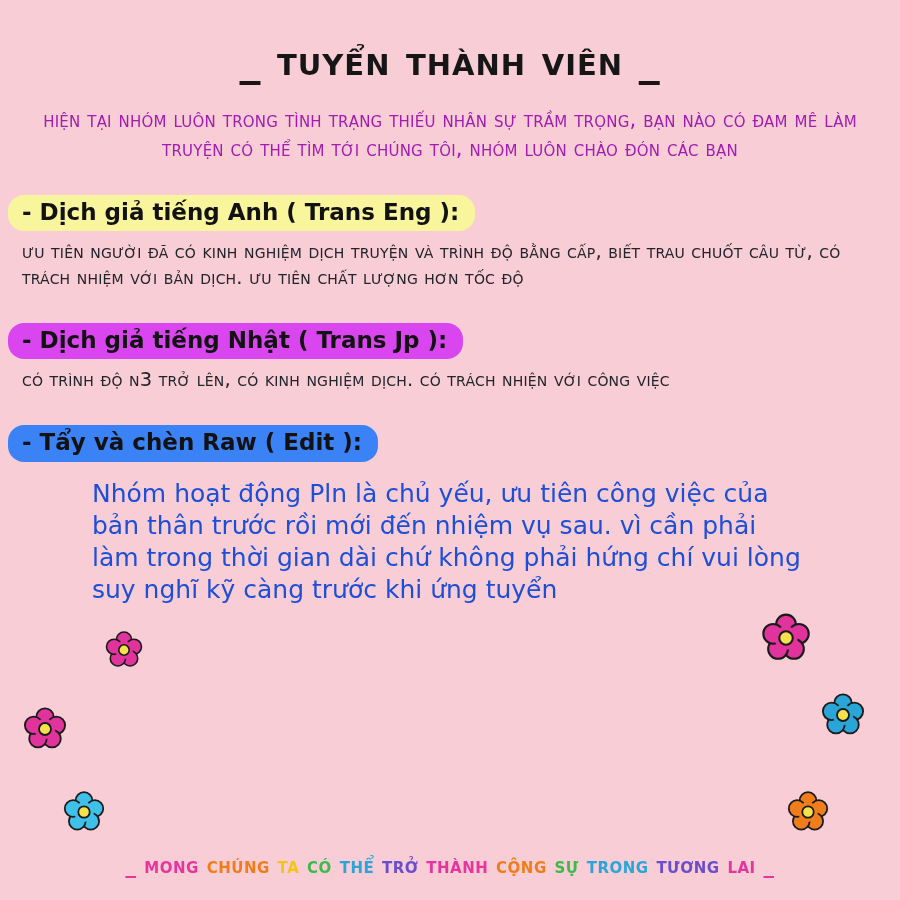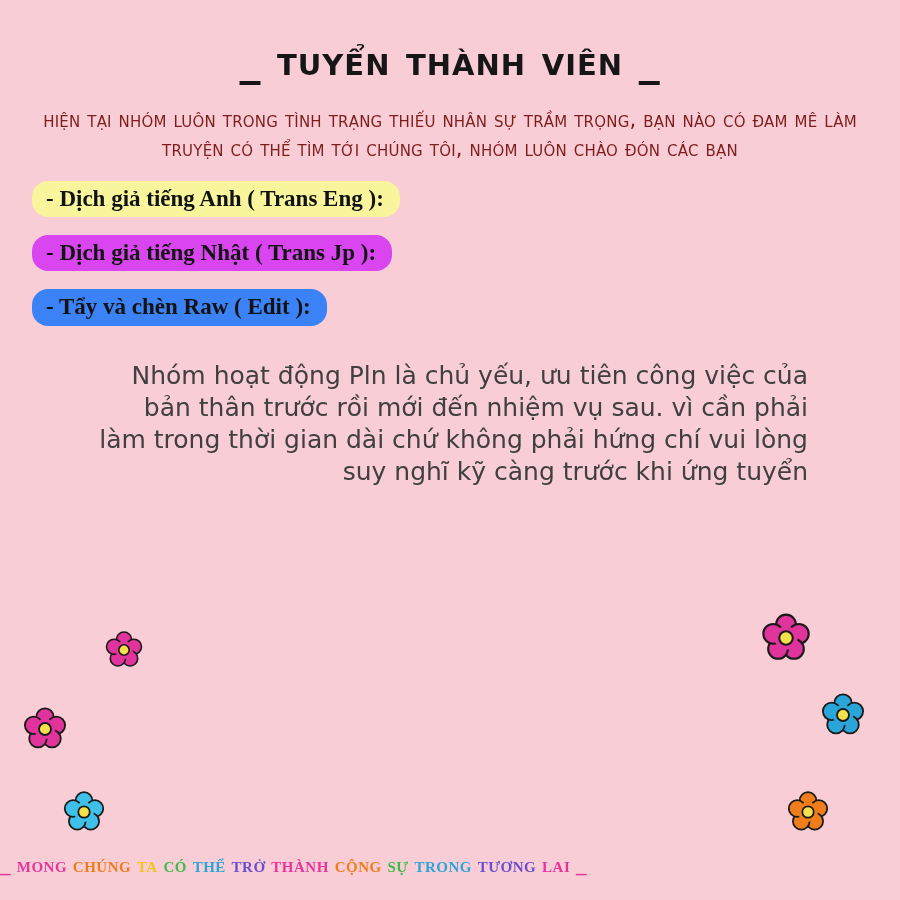--- a/index.html
+++ b/index.html
@@ -32,34 +32,33 @@
     padding-top: 38px;
     line-height: 1.1;
     font-variant: small-caps;
     text-transform: lowercase;
   }
 
   
   .intro {
     text-align: center;
     font-size: 21px;
-    color: #7f1d1d;
+    color: #a21caf;
     line-height: 1.35;
     margin-top: 22px;
     padding: 0 28px;
     font-variant: small-caps;
     text-transform: lowercase;
     letter-spacing: 0.2px;
   }
 
   
   .section {
-    margin-top: 18px;
-    padding: 0 32px;
-    font-family: Liberation Serif, serif;
+    margin-top: 32px;
+    padding: 0 8px;
   }
   .sec-head {
     display: inline-block;
     font-weight: bold;
     font-size: 23px;
     color: #121212;
     padding: 5px 16px 6px 14px;
     border-radius: 16px;
     line-height: 1.1;
     white-space: nowrap;
@@ -70,42 +69,41 @@
     line-height: 1.33;
     margin-top: 8px;
     padding-left: 14px;
     font-variant: small-caps;
     text-transform: lowercase;
     letter-spacing: 0.2px;
   }
 
   
   .closing {
-    text-align: right;
+    text-align: left;
     font-size: 25px;
-    color: #404040;
+    color: #1d4ed8;
     line-height: 1.28;
-    margin-top: 34px;
+    margin-top: 16px;
     padding: 0 92px;
   }
 
   
   .footer {
     position: absolute;
     left: 0;
     right: 0;
     bottom: 22px;
-    text-align: left;
+    text-align: center;
     font-weight: bold;
     font-size: 21px;
     letter-spacing: 0.5px;
     font-variant: small-caps;
     text-transform: lowercase;
     white-space: nowrap;
-    font-family: Liberation Serif, serif;
   }
   .footer span { display: inline; }
 
   
   .flower {
     position: absolute;
     width: 44px;
     height: 44px;
   }
   .flower svg { display: block; width: 100%; height: 100%; }
@@ -114,24 +112,26 @@
 <body style="background: rgb(249, 205, 214);">
 
 <div class="page">
 
   <div class="title">_ Tuyển thành viên _</div>
 
   <div class="intro">Hiện tại nhóm luôn trong tình trạng thiếu nhân sự trầm trọng, bạn nào có đam mê làm truyện có thể tìm tới chúng tôi, nhóm luôn chào đón các bạn</div>
 
   <div class="section">
     <div class="sec-head" style="background: rgb(248, 245, 156);">- Dịch giả tiếng Anh ( Trans Eng ):</div>
+    <div class="sec-body">Ưu tiên người đã có kinh nghiệm dịch truyện và trình độ bằng cấp, biết trau chuốt câu từ, có trách nhiệm với bản dịch. Ưu tiên chất lượng hơn tốc độ</div>
   </div>
 
   <div class="section">
     <div class="sec-head" style="background: #d946ef;">- Dịch giả tiếng Nhật ( Trans Jp ):</div>
+    <div class="sec-body">Có trình độ N3 trở lên, có kinh nghiệm dịch. Có trách nhiện với công việc</div>
   </div>
 
   <div class="section">
     <div class="sec-head" style="background: #3b82f6;">- Tẩy và chèn Raw ( Edit ):</div>
   </div>
 
   <div class="closing">Nhóm hoạt động Pln là chủ yếu, ưu tiên công việc của bản thân trước rồi mới đến nhiệm vụ sau. vì cần phải làm trong thời gian dài chứ không phải hứng chí vui lòng suy nghĩ kỹ càng trước khi ứng tuyển</div>
 
   <div class="footer"><span style="color: rgb(232, 53, 158);">_ </span><span style="color: rgb(232, 53, 158);">Mong </span><span style="color: rgb(240, 125, 28);">chúng </span><span style="color: rgb(243, 196, 27);">ta </span><span style="color: rgb(61, 187, 74);">có </span><span style="color: rgb(42, 165, 216);">thể </span><span style="color: rgb(107, 78, 203);">trở </span><span style="color: rgb(232, 53, 158);">thành </span><span style="color: rgb(240, 125, 28);">cộng </span><span style="color: rgb(61, 187, 74);">sự </span><span style="color: rgb(42, 165, 216);">trong </span><span style="color: rgb(107, 78, 203);">tương </span><span style="color: rgb(232, 53, 158);">lai </span><span style="color: rgb(232, 53, 158);">_</span></div>
 

